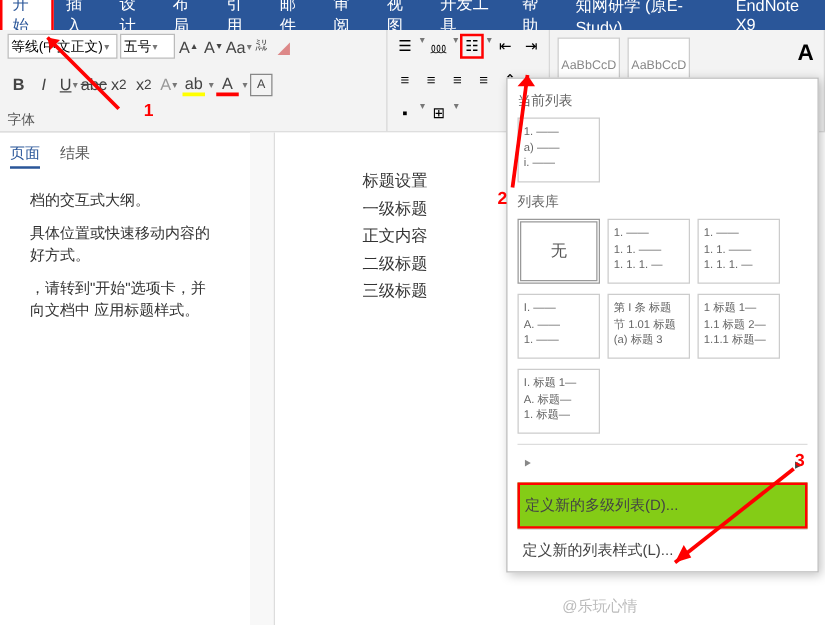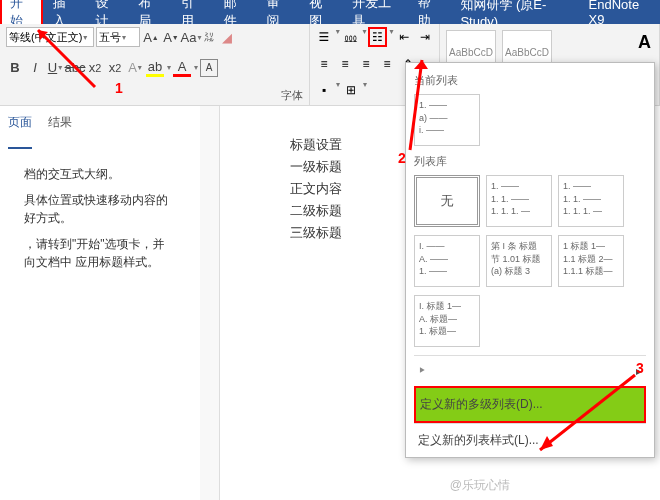--- a/index.html
+++ b/index.html
@@ -2,36 +2,36 @@
 <html><head>
 <meta charset="utf-8">
 <style>
 * { box-sizing: border-box; margin: 0; padding: 0; }
 body { font-family: "Microsoft YaHei", sans-serif; font-size: 12px; background: #fff; width: 660px; height: 500px; overflow: hidden; position: relative; }
 .tabs { background: #2a5699; color: #fff; display: flex; height: 24px; align-items: center; padding-left: 0; }
 .tab { padding: 3px 10px; cursor: pointer; font-size: 13px; }
 .tab.active { background: #fff; color: #2a5699; border: 2px solid red; padding: 1px 8px; }
 .ribbon { background: #f3f3f3; border-bottom: 1px solid #d8d8d8; height: 82px; display: flex; position: relative; }
 .group { border-right: 1px solid #d8d8d8; padding: 3px 6px 2px; display: flex; flex-direction: column; justify-content: space-between; }
-.group-label { text-align: right; font-size: 11px; color: #555; }
+.group-label { text-align: left; font-size: 11px; color: #555; }
 .row { display: flex; align-items: center; gap: 2px; }
 .font-sel { border: 1px solid #bbb; background: #fff; font-size: 11px; padding: 1px 2px; height: 20px; display: flex; align-items: center; }
 .fs1 { width: 88px; } .fs2 { width: 44px; }
 .ib { width: 18px; height: 18px; display: inline-flex; align-items: center; justify-content: center; color: #444; font-size: 13px; }
 .ib.sm { width: 14px; }
 .dd { font-size: 8px; color: #777; margin-left: 1px; }
 .para-group { padding: 3px 4px; }
 .para-row { display: flex; gap: 1px; margin-bottom: 2px; }
 .pbtn { width: 20px; height: 20px; border: 1px solid transparent; display: inline-flex; align-items: center; justify-content: center; }
 .pbtn.hl { border: 2px solid red; }
 .style-prev { width: 50px; height: 44px; border: 1px solid #ccc; background: #fff; font-size: 10px; display: flex; align-items: center; justify-content: center; color: #888; }
 .allbtn { font-size: 11px; color: #444; padding: 2px 4px; }
 .left-pane { position: absolute; left: 0; top: 106px; width: 200px; padding: 8px; font-size: 12px; color: #333; }
 .left-tabs { display: flex; gap: 16px; margin-bottom: 16px; color: #555; }
-.left-tabs span:first-child { color: #2a5699; border-bottom: 2px solid #2a5699; padding-bottom: 16px; }
+.left-tabs span:first-child { color: #2a5699; border-bottom: 2px solid #2a5699; padding-bottom: 2px; }
 .para { margin: 8px 16px; line-height: 1.5; }
 .ruler { position: absolute; left: 200px; top: 106px; width: 20px; bottom: 0; background: #f8f8f8; border-right: 1px solid #ddd; }
 .doc { position: absolute; left: 220px; top: 106px; right: 0; bottom: 0; background: #fff; padding: 30px 0 0 70px; }
 .doc-lines div { font-size: 13px; color: #333; margin-bottom: 4px; }
 .popup { position: absolute; left: 405px; top: 62px; width: 250px; background: #fff; border: 1px solid #bbb; box-shadow: 2px 2px 8px rgba(0,0,0,.25); padding: 6px 8px 0; }
 .pop-h { font-size: 11px; color: #666; margin: 4px 0 6px; }
 .thumb-row { display: flex; gap: 6px; margin-bottom: 8px; }
 .thumb { width: 66px; height: 52px; border: 1px solid #ccc; background: #fff; font-size: 9px; color: #666; padding: 4px; line-height: 1.4; overflow: hidden; }
 .thumb.big { border: 3px double #999; display: flex; align-items: center; justify-content: center; font-size: 13px; color: #555; }
 .thumb div { white-space: nowrap; }

